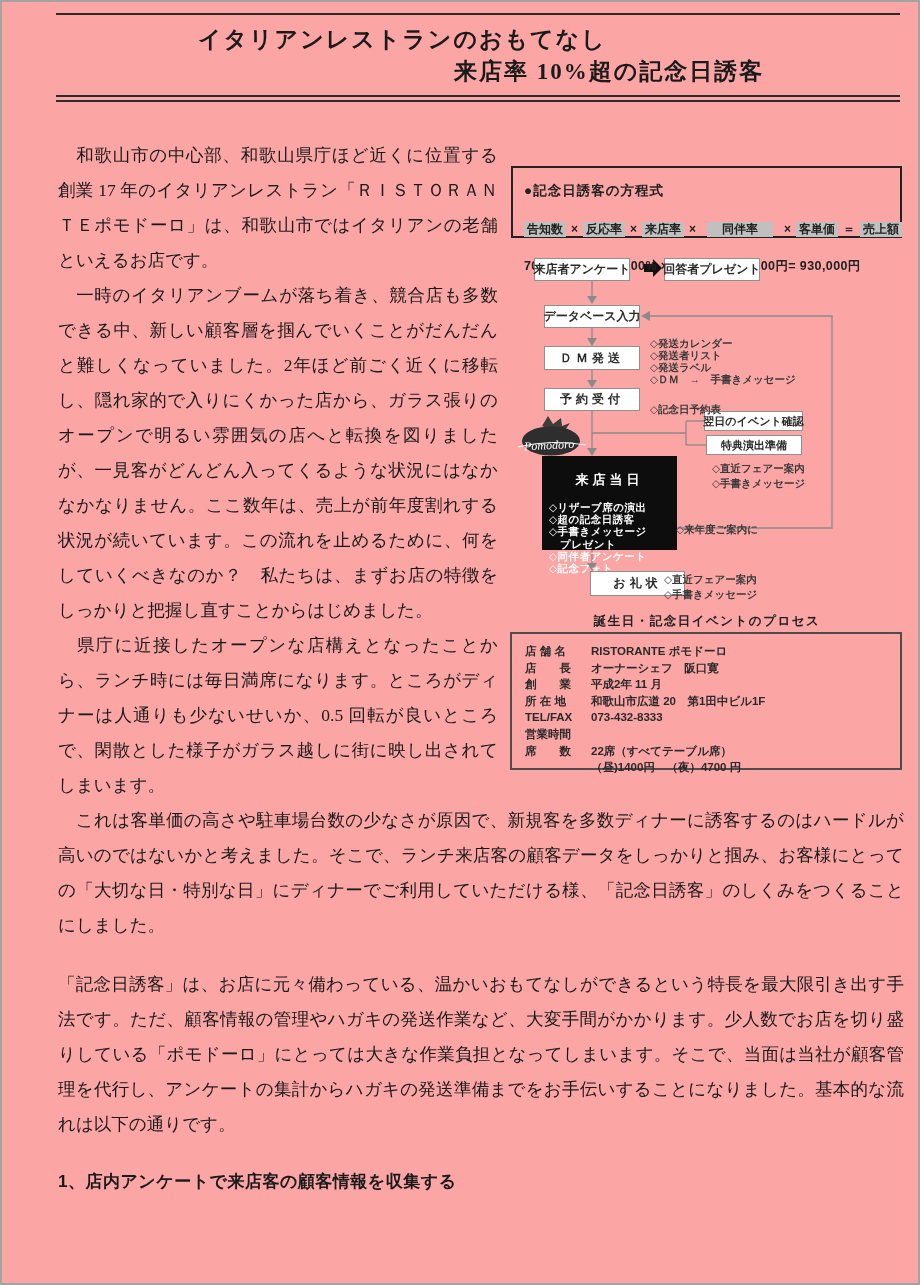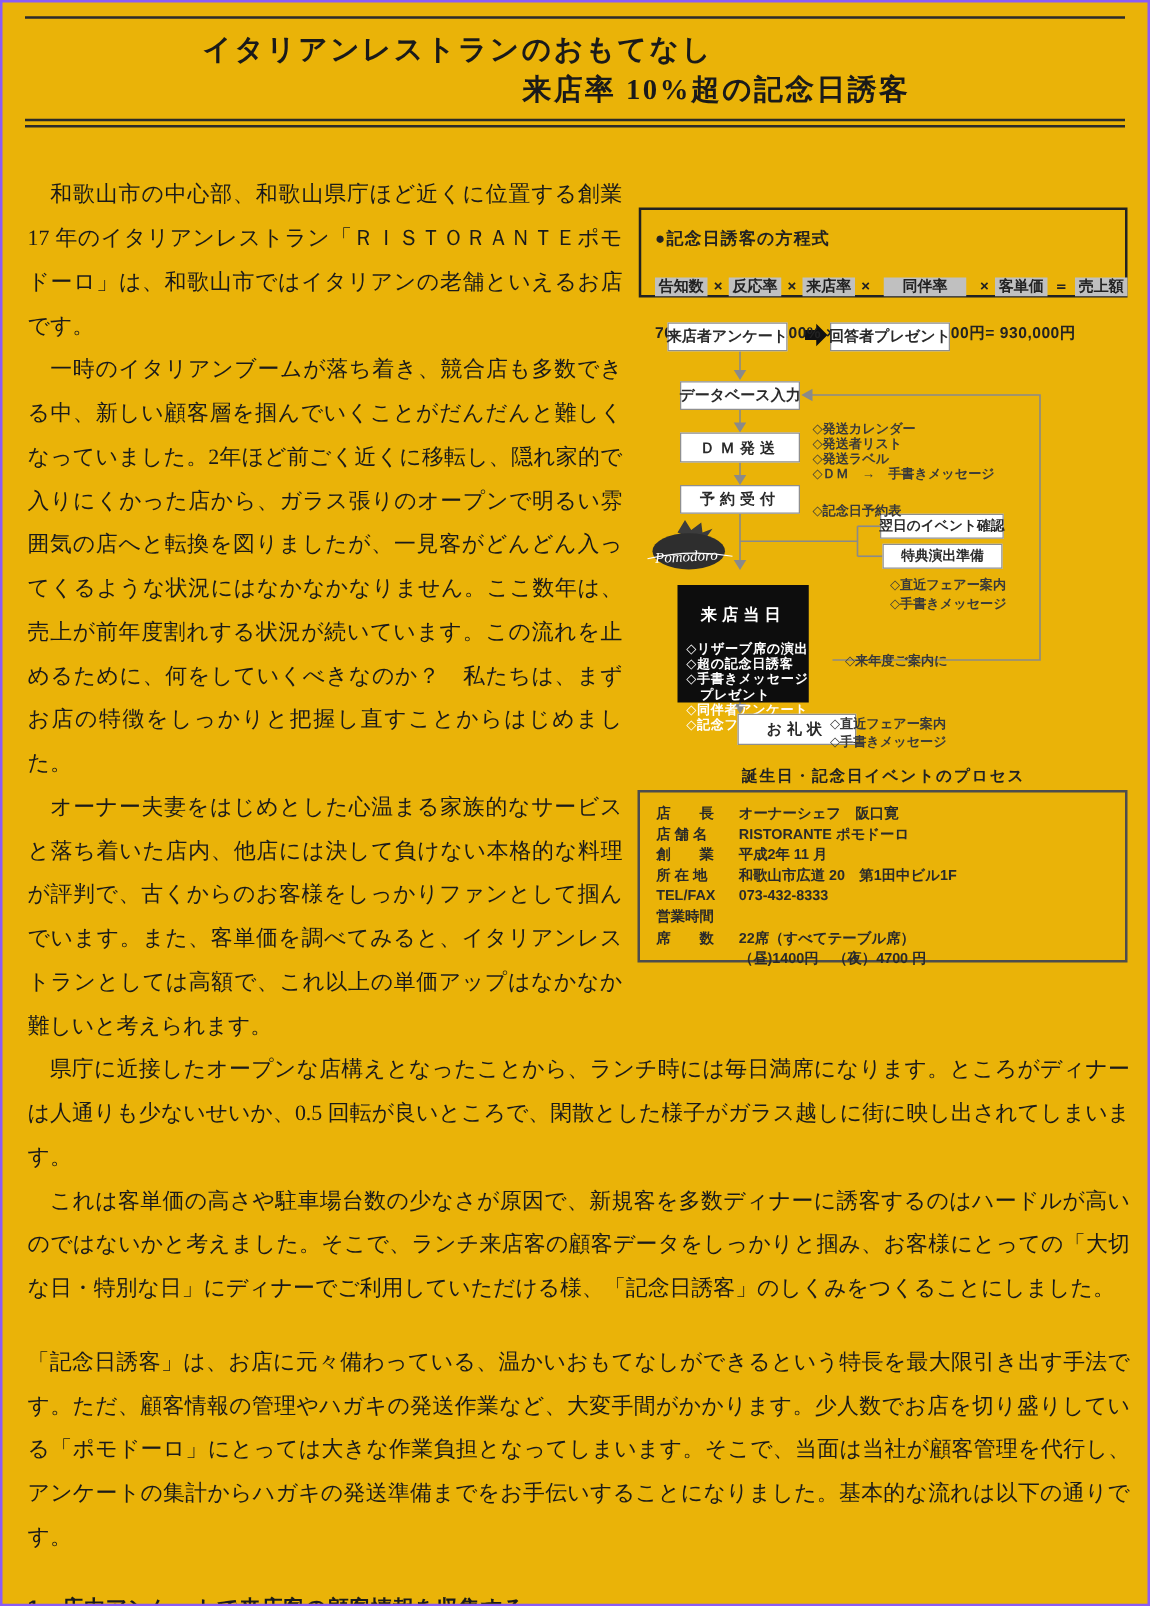--- a/index.html
+++ b/index.html
@@ -1,20 +1,21 @@
 <!DOCTYPE html>
 <html lang="ja"><head>
 <meta charset="utf-8">
 <style>
   html,body { margin:0; padding:0; background:#e8e8e8; }
   .page {
     position:relative; width:920px; height:1285px; margin:0 auto;
-    background:#eab308; border:2px solid #8b5cf6; box-sizing:border-box;
+    background:#fca5a5; border:2px solid #a3a3a3; box-sizing:border-box;
     overflow:hidden; color:#1a1a1a;
     font-family:"Liberation Serif","DejaVu Serif",serif;
+    padding-left:36px;
   }
   
   .title-block { margin:11px 18px 0 18px; border-top:2.5px solid #2b2b2b; padding-top:11px; }
   .title-line1 { font-size:23px; font-weight:bold; letter-spacing:2px; padding-left:142px; line-height:28px; }
   .title-line2 { font-size:23px; font-weight:bold; letter-spacing:2px; padding-left:398px; line-height:28px; margin-top:4px; }
   .rule-a { margin:9px 18px 0 18px; border-top:2px solid #2b2b2b; }
   .rule-b { margin:3px 18px 0 18px; border-top:2px solid #2b2b2b; }
   
   .article {
     margin:0 14px 0 20px; padding-top:36px;
@@ -133,21 +134,21 @@
       </div>
 
       <div class="fbox" style="left:24px; top:98px; width:96px; height:23px;">来店者アンケート</div>
       <div class="fbox" style="left:154px; top:98px; width:96px; height:23px;">回答者プレゼント</div>
       <div class="fbox" style="left:34px; top:145px; width:96px; height:23px;">データベース入力</div>
       <div class="fbox spaced" style="left:34px; top:186px; width:96px; height:24px;">ＤＭ発送</div>
       <div class="fbox spaced" style="left:34px; top:228px; width:96px; height:23px;">予約受付</div>
       <div class="fbox small-box" style="left:194px; top:251px; width:99px; height:20px;">翌日のイベント確認</div>
       <div class="fbox small-box" style="left:196px; top:275px; width:96px; height:20px;">特典演出準備</div>
 
-      <div class="visit-box" style="left:32px; top:296px; width:105px; height:94px;margin-top:12px;">
+      <div class="visit-box" style="left:32px; top:296px; width:135px; height:94px;">
         <div class="visit-title">来店当日</div>
         <div class="visit-item">◇リザーブ席の演出</div>
         <div class="visit-item">◇超の記念日誘客</div>
         <div class="visit-item">◇手書きメッセージ</div>
         <div class="visit-item">　プレゼント</div>
         <div class="visit-item">◇同伴者アンケート</div>
         <div class="visit-item">◇記念フォト</div>
       </div>
 
       <div class="fbox spaced" style="left:40px; top:411px; width:95px; height:25px;margin-left:40px;">お礼状</div>
@@ -173,28 +174,28 @@
         <polygon points="30,12 36,2 41,10 49,4 50,12 58,9 53,16 40,16" fill="#3c3c3c"></polygon>
         <ellipse cx="39" cy="27" rx="29" ry="14.5" fill="#2e2e2e"></ellipse>
         <path d="M6,33 Q39,25 74,31" stroke="#fff" stroke-width="1" fill="none"></path>
         <text x="12" y="35" fill="#ffffff" font-size="12" font-style="italic" font-family="'Liberation Serif',serif" transform="rotate(-3 39 31)">Pomodoro</text>
       </svg>
 
       <div class="fig-caption">誕生日・記念日イベントのプロセス</div>
 
       <div class="store-box">
         <div class="store-row">
+            <span class="store-label">店 舗 名</span>
+            <span class="store-value">RISTORANTE ポモドーロ</span>
+          </div>
+        <div class="store-row">
             <span class="store-label">店　　長</span>
             <span class="store-value">オーナーシェフ　阪口寛</span>
           </div>
         <div class="store-row">
-            <span class="store-label">店 舗 名</span>
-            <span class="store-value">RISTORANTE ポモドーロ</span>
-          </div>
-        <div class="store-row">
             <span class="store-label">創　　業</span>
             <span class="store-value">平成2年 11 月</span>
           </div>
         <div class="store-row">
             <span class="store-label">所 在 地</span>
             <span class="store-value">和歌山市広道 20　第1田中ビル1F</span>
           </div>
         <div class="store-row">
             <span class="store-label">TEL/FAX</span>
             <span class="store-value">073-432-8333</span>
@@ -208,21 +209,20 @@
           </div>
         <div class="store-row">
             <span class="store-label"></span>
             <span class="store-value">（昼)1400円　（夜）4700 円</span>
           </div>
       </div>
     </aside>
 
     <p>　和歌山市の中心部、和歌山県庁ほど近くに位置する創業 17 年のイタリアンレストラン「ＲＩＳＴＯＲＡＮＴＥポモドーロ」は、和歌山市ではイタリアンの老舗といえるお店です。</p>
     <p>　一時のイタリアンブームが落ち着き、競合店も多数できる中、新しい顧客層を掴んでいくことがだんだんと難しくなっていました。2年ほど前ごく近くに移転し、隠れ家的で入りにくかった店から、ガラス張りのオープンで明るい雰囲気の店へと転換を図りましたが、一見客がどんどん入ってくるような状況にはなかなかなりません。ここ数年は、売上が前年度割れする状況が続いています。この流れを止めるために、何をしていくべきなのか？　私たちは、まずお店の特徴をしっかりと把握し直すことからはじめました。</p>
-    <p>　オーナー夫妻をはじめとした心温まる家族的なサービスと落ち着いた店内、他店には決して負けない本格的な料理が評判で、古くからのお客様をしっかりファンとして掴んでいます。また、客単価を調べてみると、イタリアンレストランとしては高額で、これ以上の単価アップはなかなか難しいと考えられます。</p>
     <p>　県庁に近接したオープンな店構えとなったことから、ランチ時には毎日満席になります。ところがディナーは人通りも少ないせいか、0.5 回転が良いところで、閑散とした様子がガラス越しに街に映し出されてしまいます。</p>
     <p>　これは客単価の高さや駐車場台数の少なさが原因で、新規客を多数ディナーに誘客するのはハードルが高いのではないかと考えました。そこで、ランチ来店客の顧客データをしっかりと掴み、お客様にとっての「大切な日・特別な日」にディナーでご利用していただける様、「記念日誘客」のしくみをつくることにしました。</p>
     <p class="sp-before">「記念日誘客」は、お店に元々備わっている、温かいおもてなしができるという特長を最大限引き出す手法です。ただ、顧客情報の管理やハガキの発送作業など、大変手間がかかります。少人数でお店を切り盛りしている「ポモドーロ」にとっては大きな作業負担となってしまいます。そこで、当面は当社が顧客管理を代行し、アンケートの集計からハガキの発送準備までをお手伝いすることになりました。基本的な流れは以下の通りです。</p>
 
     <h2 class="section-head">1、店内アンケートで来店客の顧客情報を収集する</h2>
 
   </div>
 
 </div>
 

